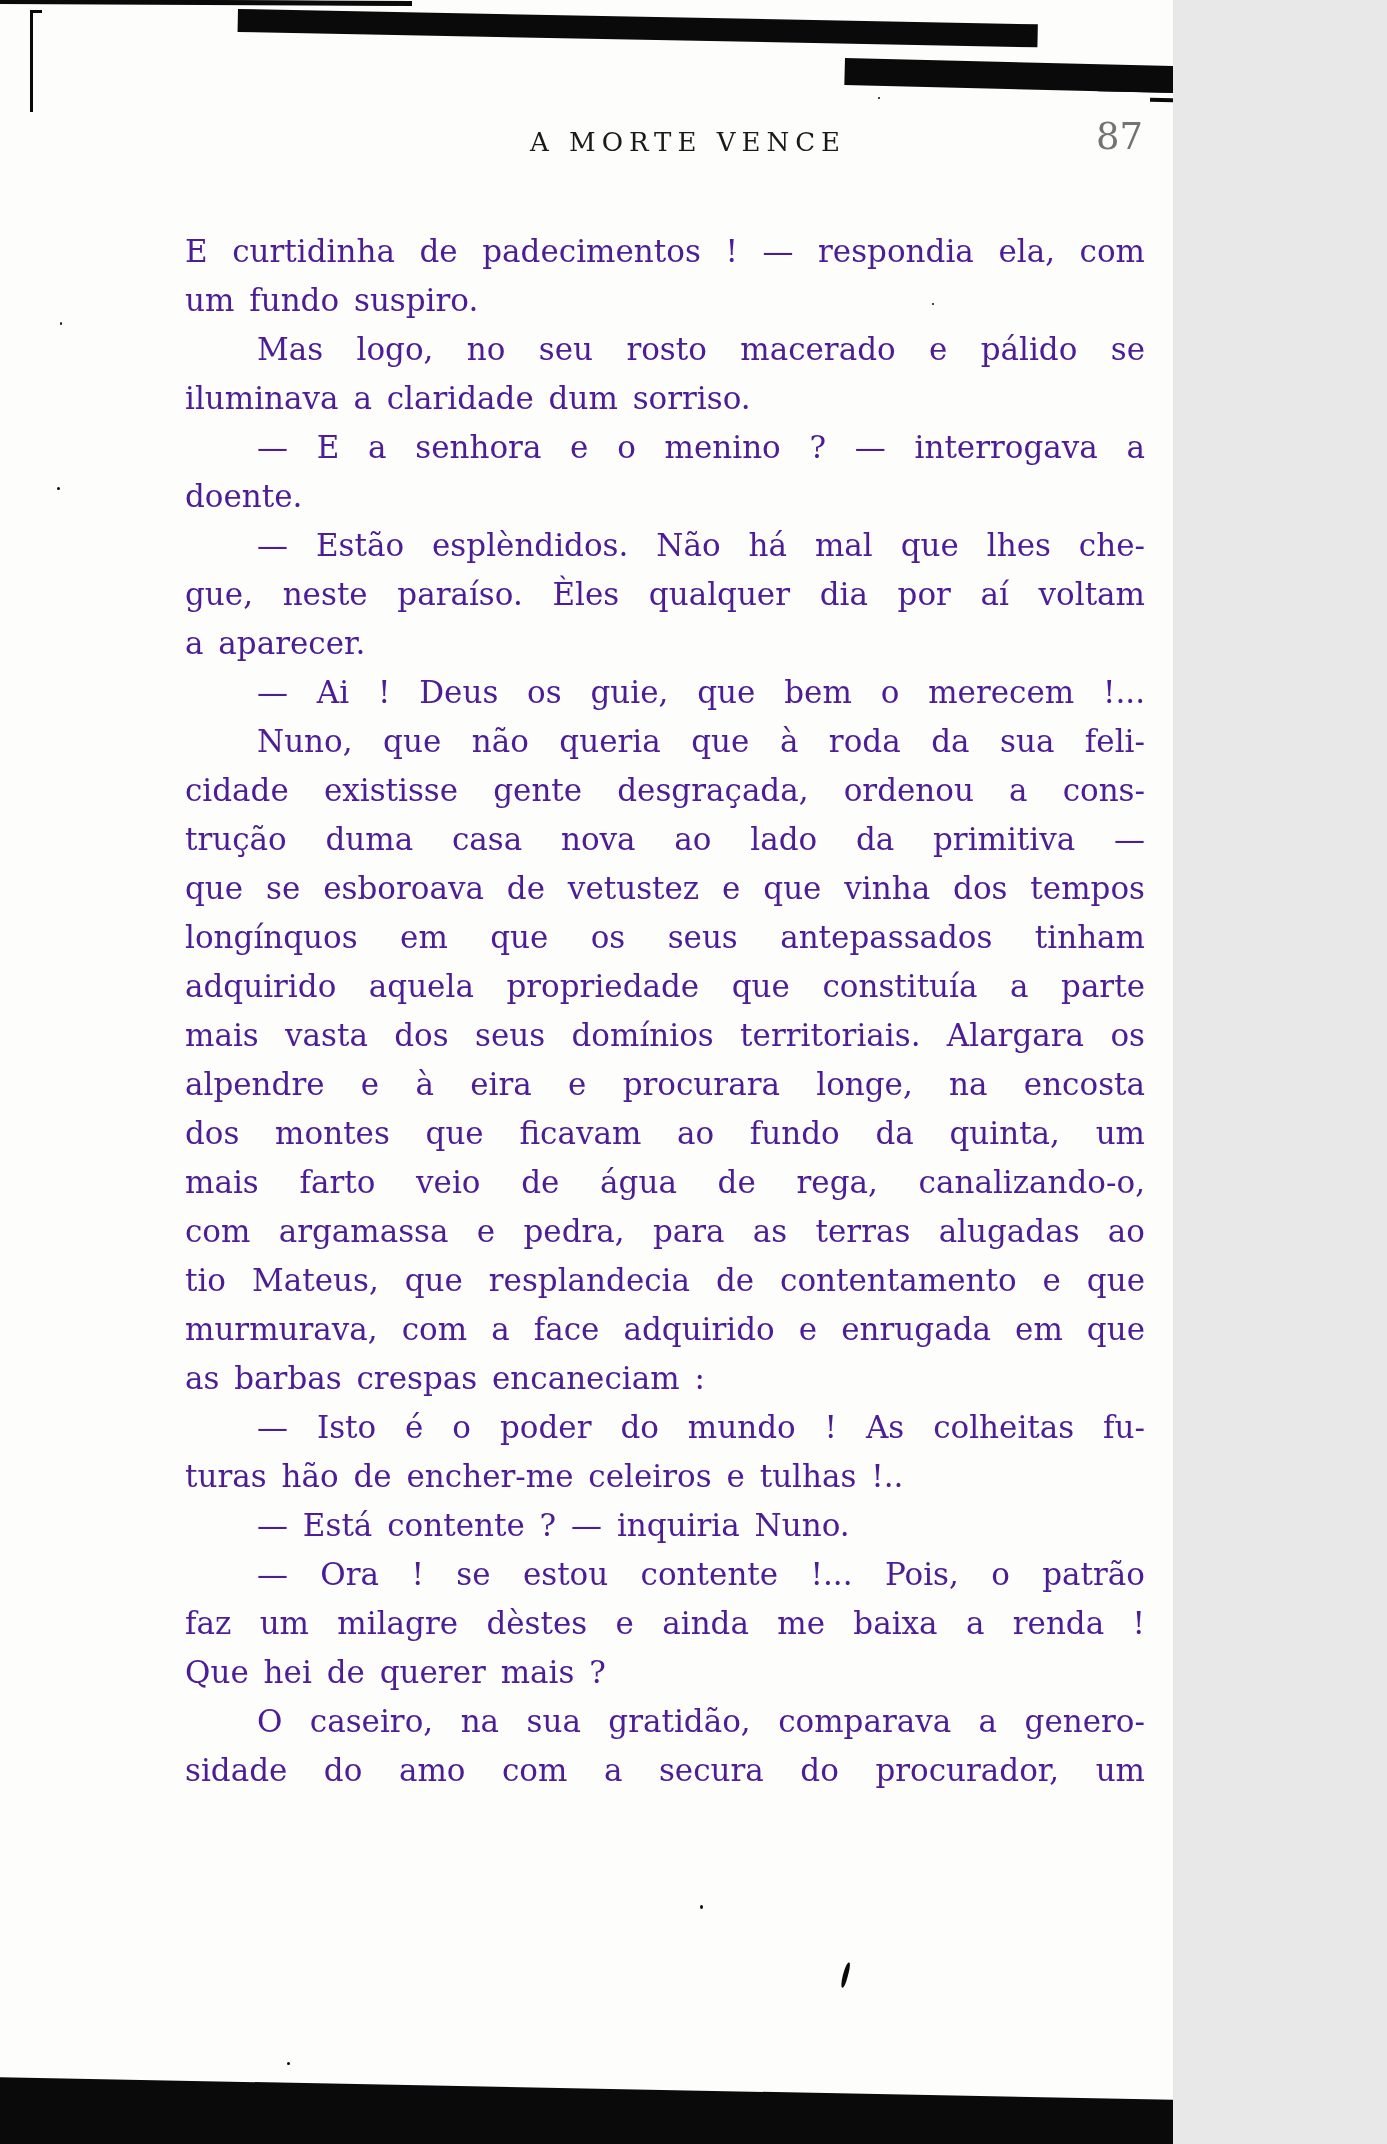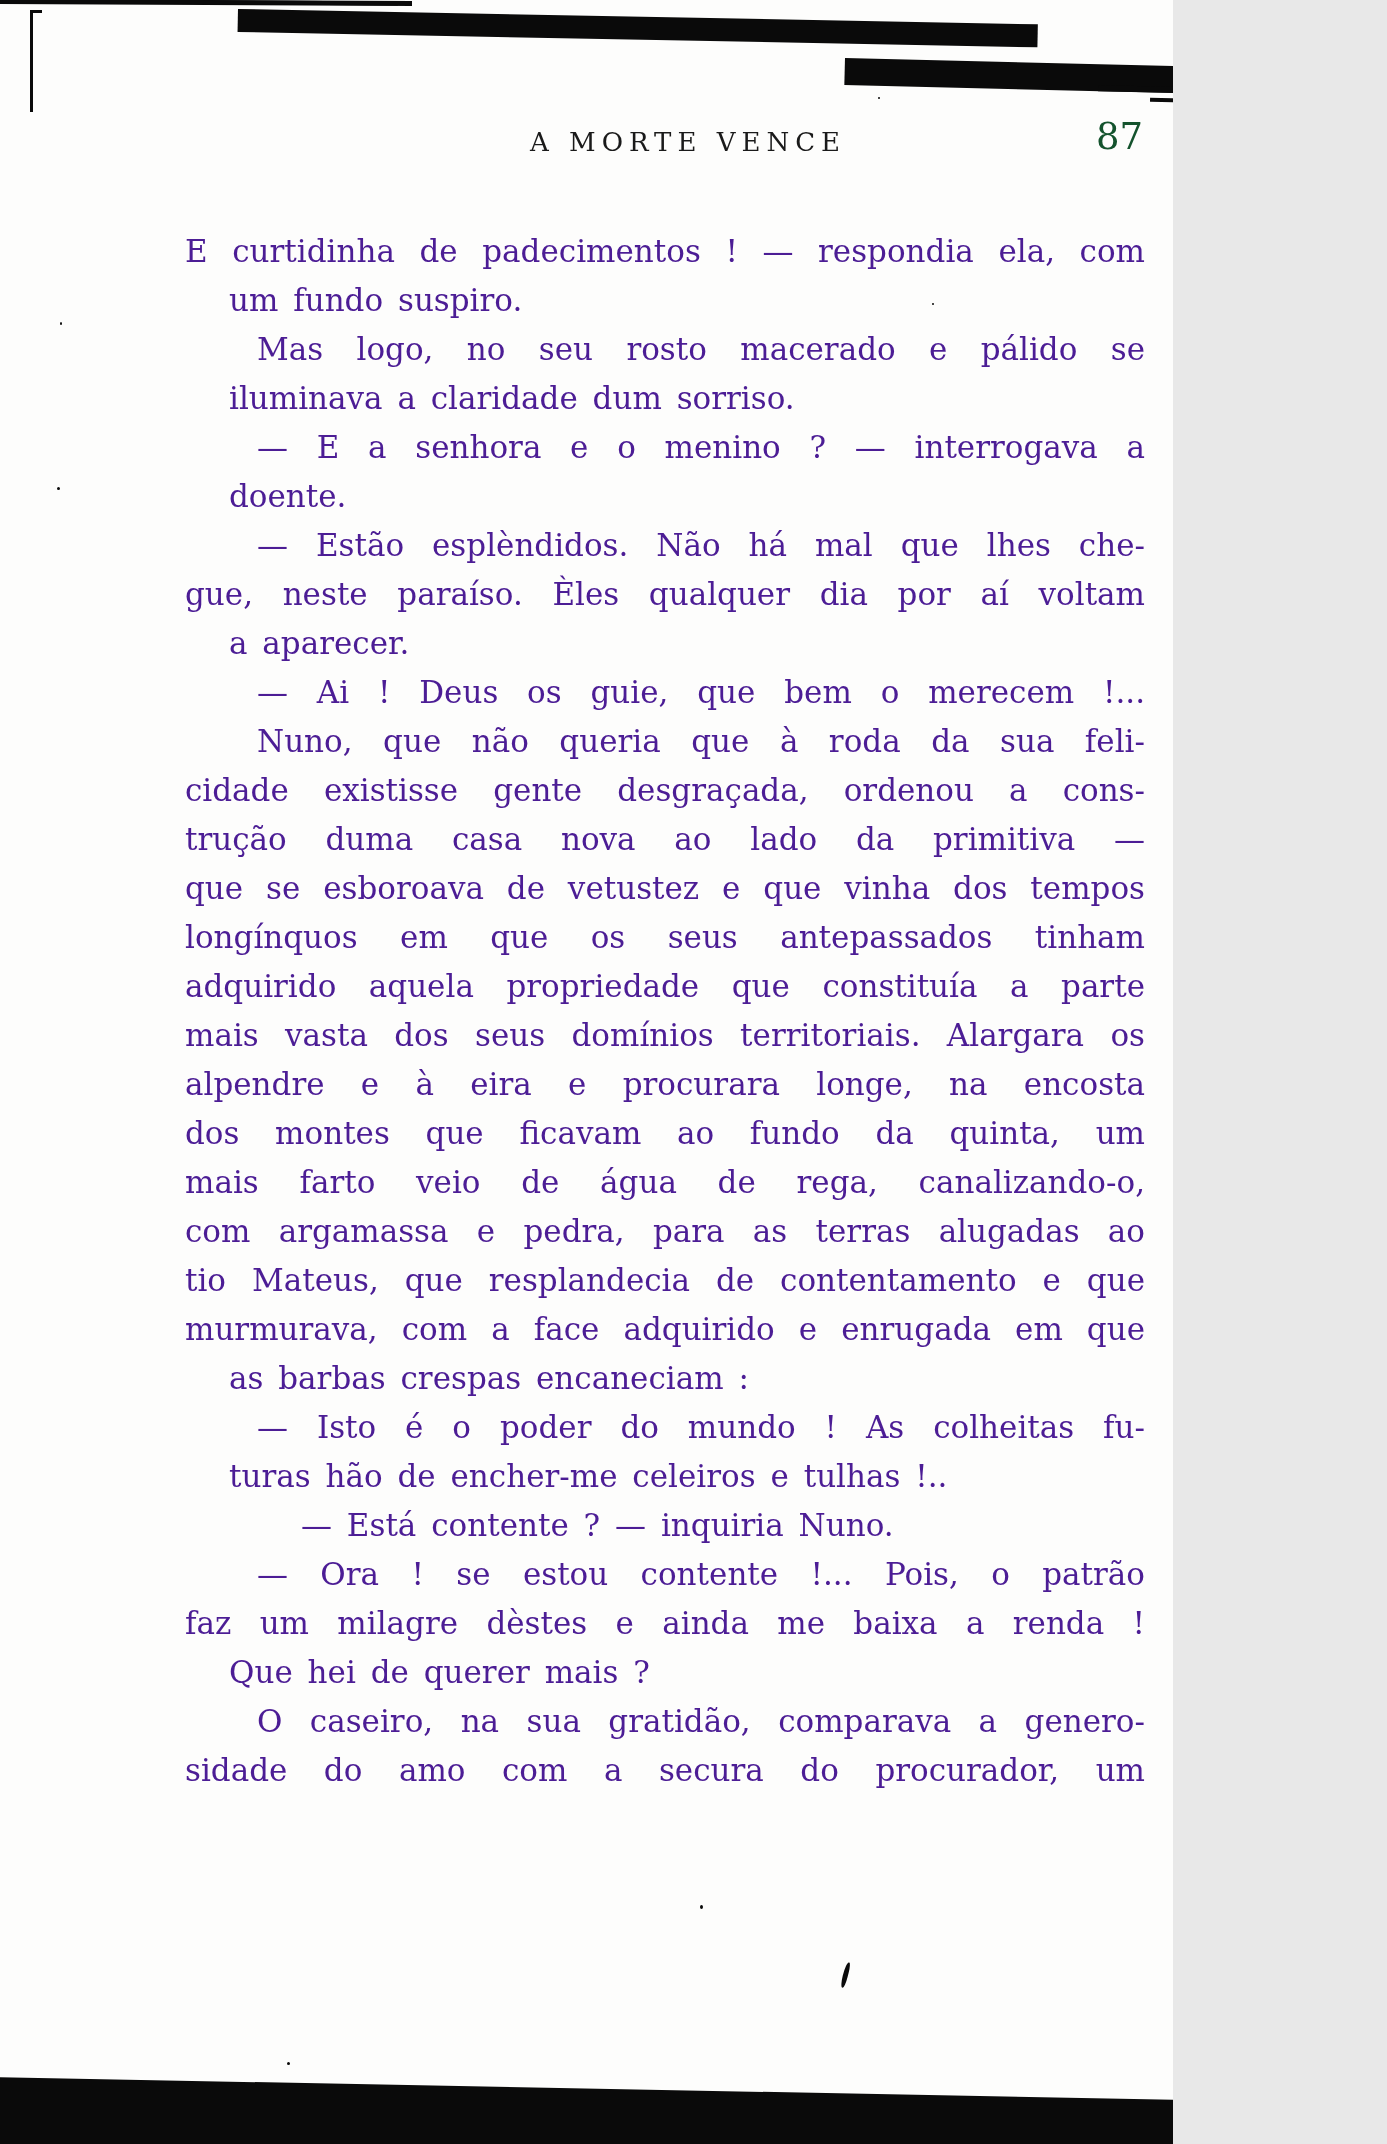--- a/index.html
+++ b/index.html
@@ -45,31 +45,31 @@
     transform:rotate(14deg);
   }
   
   .running-header-title{
     position:absolute;left:530px;top:127px;
     font-size:26px;letter-spacing:6px;
     white-space:nowrap;color:#1a1a1a;
   }
   .page-number{
     position:absolute;left:1096px;top:115px;
-    font-size:37px;color:#14532d;
+    font-size:37px;color:#737373;
   }
   
   .text-block{
     position:absolute;left:185px;top:227px;width:960px;
     font-size:31px;line-height:49px;
     word-spacing:5px;
     color:#4c1d95;
   }
   .line{height:49px;text-align:justify;text-align-last:justify;white-space:normal;}
-  .line.end{text-align-last:left;margin-left:44px;}
+  .line.end{text-align-last:left;}
   .line.indent{padding-left:72px;}
 </style>
 </head>
 <body>
 
 <div class="page">
 
   <div class="art topline1"></div>
   <div class="art topline2"></div>
   <div class="art topband1"></div>

